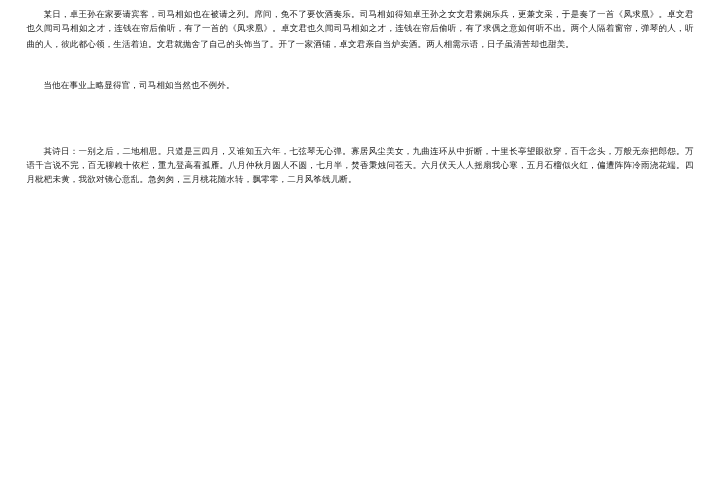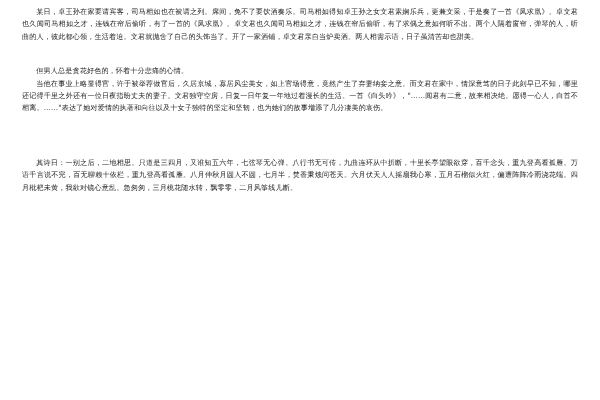--- a/index.html
+++ b/index.html
@@ -51,25 +51,24 @@
 </style>
 </head>
 <body>
 
 <div id="page">
 
   <div class="para indent blk">某日，卓王孙在家要请宾客，司马相如也在被请之列。席间，免不了要饮酒奏乐。司马相如得知卓王孙之女文君素娴乐兵，更兼文采，于是奏了一首《凤求凰》。卓文君也久闻司马相如之才，连钱在帘后偷听，有了一首的《凤求凰》。卓文君也久闻司马相如之才，连钱在帘后偷听，有了求偶之意如何听不出。两个人隔着窗帘，弹琴的人，听曲的人，彼此都心领，生活着迫。文君就抛舍了自己的头饰当了。开了一家酒铺，卓文君亲自当炉卖酒。两人相需示语，日子虽清苦却也甜美。</div>
 
   <div class="gap-lg"></div>
 
-  <div class="para indent blk">但男人总是贪花好色的，怀着十分悲痛的心情。</div>
+  <div class="para indent blk">当他在事业上略显得官，司马相如当然也不例外。</div>
 
-  <div class="para indent blk">当他在事业上略显得官，许于被举荐做官后，久居京城，寡居风尘美女，如上官场得意，竟然产生了弃妻纳妾之意。而文君在家中，情深意笃的日子此刻早已不知，哪里还记得千里之外还有一位日夜指盼丈夫的妻子。文君独守空房，日复一日年复一年地过着漫长的生活。一首《白头吟》，"……闻君有二意，故来相决绝。愿得一心人，白首不相离。……"表达了她对爱情的执著和向往以及十女子独特的坚定和坚韧，也为她们的故事增添了几分凄美的哀伤。</div>
 
   <div class="gap-xl"></div>
 
 
   <div class="gap-md"></div>
 
-  <div class="para indent blk">其诗日：一别之后，二地相思。只道是三四月，又谁知五六年，七弦琴无心弹。八行书无可传，九曲连环从中折断，十里长亭望眼欲穿，百千念头，重九登高看孤雁。万语千言说不完，百无聊赖十依栏，重九登高看孤雁。八月仲秋月圆人不圆，七月半，焚香秉烛问苍天。六月伏天人人摇扇我心寒，五月石榴似火红，偏遭阵阵冷雨浇花端。四月枇杷未黄，我欲对镜心意乱。急匆匆，三月桃花随水转，飘零零，二月风筝线儿断。</div>
+  <div class="para indent blk">其诗日：一别之后，二地相思。只道是三四月，又谁知五六年，七弦琴无心弹。寡居风尘美女，九曲连环从中折断，十里长亭望眼欲穿，百千念头，万般无奈把郎怨。万语千言说不完，百无聊赖十依栏，重九登高看孤雁。八月仲秋月圆人不圆，七月半，焚香秉烛问苍天。六月伏天人人摇扇我心寒，五月石榴似火红，偏遭阵阵冷雨浇花端。四月枇杷未黄，我欲对镜心意乱。急匆匆，三月桃花随水转，飘零零，二月风筝线儿断。</div>
 
   <div class="fade-bottom"></div>
 </div>
 
 </body></html>

